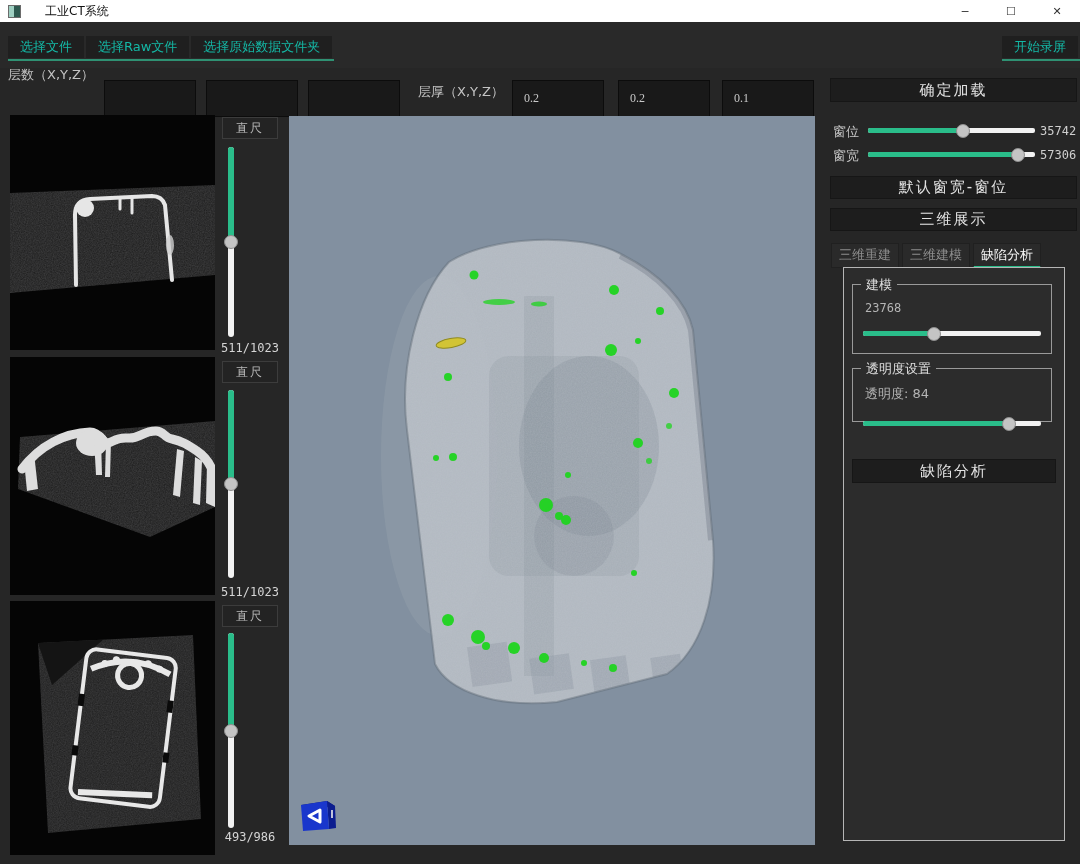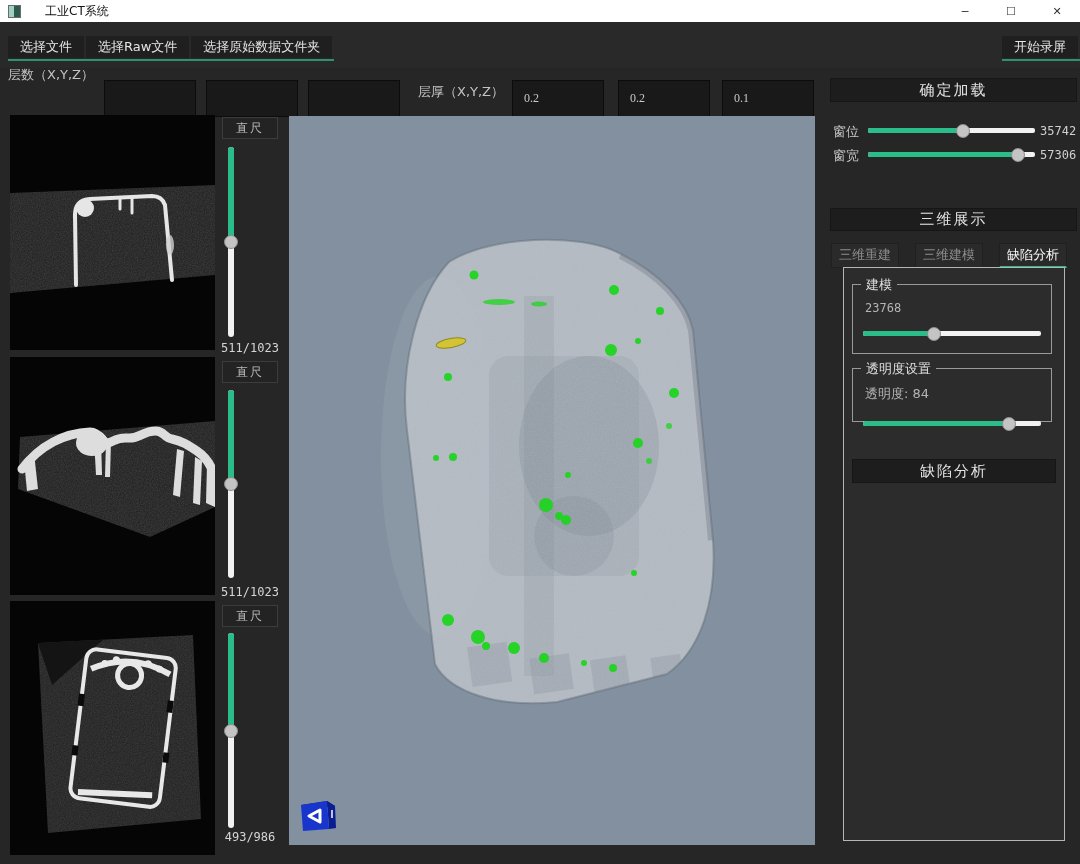--- a/index.html
+++ b/index.html
@@ -16,21 +16,21 @@
   
   .titlebar{position:absolute;left:0;top:0;width:1080px;height:22px;background:#ffffff;display:flex;align-items:center}
   .app-icon{width:13px;height:13px;margin-left:8px;background:linear-gradient(90deg,#9fd0c2 0 45%,#2e5a50 45%);border:1px solid #6b6b6b}
   .win-title{margin-left:24px;font-size:12px;color:#111}
   .win-controls{position:absolute;right:0;top:0;height:22px;display:flex}
   .win-btn{width:46px;height:22px;display:flex;align-items:center;justify-content:center;font-size:11px;color:#333;cursor:default}
 
   
   .toolbar{position:absolute;left:0;top:22px;width:1080px;height:46px;background:#292929}
   .tb-group{position:absolute;left:8px;top:14px;display:flex;border-bottom:2px solid #2f9173;padding-bottom:1px}
-  .tb-btn{height:22px;line-height:22px;padding:0 12px;background:#1f1f1f;color:#e5e5e5;font-size:13px;margin-right:2px;white-space:nowrap}
+  .tb-btn{height:22px;line-height:22px;padding:0 12px;background:#1f1f1f;color:#14b8a6;font-size:13px;margin-right:2px;white-space:nowrap}
   .tb-record{position:absolute;right:0;top:14px;border-bottom:2px solid #2f9173;padding-bottom:1px}
 
   
   .plabel{position:absolute;font-size:13px;color:#c4c4c4;white-space:nowrap}
   .pin{position:absolute;top:80px;width:92px;height:37px;background:#191919;border:1px solid #0c0c0c;color:#c9c9c9;font-family:Liberation Serif, serif;font-size:12px;padding:0 11px;outline:none}
   .big-btn{position:absolute;background:var(--btn);color:#e3e3e3;font-size:15px;display:flex;align-items:center;justify-content:center;letter-spacing:2px;border:1px solid #161616;cursor:default;white-space:nowrap}
 
   
   .slice{position:absolute;left:10px;width:205px;background:#050505;overflow:hidden}
   .ruler-btn{position:absolute;left:222px;width:56px;height:22px;background:#232323;border:1px solid #3c3c3c;color:#b9b9b9;font-size:12px;display:flex;align-items:center;justify-content:center;letter-spacing:2px}
@@ -42,21 +42,21 @@
   
   .viewport{position:absolute;left:289px;top:116px;width:526px;height:729px;background:var(--vpbg)}
   .cube-logo{position:absolute;left:7px;top:676px;width:40px;height:40px}
 
   
   .rlabel{position:absolute;font-size:13px;color:#c9c9c9}
   .rvalue{position:absolute;font-family:"DejaVu Sans Mono",monospace;font-size:12px;color:#cfcfcf}
   .hslider{position:absolute;height:5px;background:#f2f2f2;border-radius:2px}
   .hfill{position:absolute;left:0;top:0;height:100%;background:var(--accent);border-radius:2px}
   .hthumb{position:absolute;right:-7px;top:50%;transform:translateY(-50%);width:14px;height:14px;border-radius:50%;background:#c4c4c4;border:1px solid #8e8e8e}
-  .tabs{position:absolute;left:831px;top:243px;display:flex;gap:16px}
+  .tabs{position:absolute;left:831px;top:243px;display:flex;gap:3px}
   .tab{padding:2px 7px;font-size:13px;color:#8e8e8e;background:#2a2a2a;border:1px solid #202020;white-space:nowrap}
   .tab.active{color:#fafafa;border-bottom:2px solid var(--accent)}
   .content-box{position:absolute;left:843px;top:267px;width:222px;height:574px;border:1px solid #b5b5b5;background:#2c2c2c}
   .groupbox{position:absolute;border:1px solid #9a9a9a}
   .legend{position:absolute;top:-9px;left:8px;background:#2c2c2c;padding:0 5px;font-size:13px;color:#e0e0e0;white-space:nowrap}
   .gvalue{position:absolute;left:12px;font-family:"DejaVu Sans Mono",monospace;font-size:12px;color:#b5b5b5;white-space:nowrap}
 </style>
 </head>
 <body>
 
@@ -272,20 +272,21 @@
   <span class="rvalue" style="left:1040px;top:124px">35742</span>
 
   <span class="rlabel" style="left:833px;top:147px">窗宽</span>
   <div class="hslider" style="left:868px;top:152px;width:167px">
     <div class="hfill" style="width: 90%;">
         <div class="hthumb"></div>
       </div>
   </div>
   <span class="rvalue" style="left:1040px;top:148px">57306</span>
 
+  <div class="big-btn" style="left:830px;top:176px;width:247px;height:23px">默认窗宽-窗位</div>
   <div class="big-btn" style="left:830px;top:208px;width:247px;height:23px">三维展示</div>
 
   <div class="tabs">
     <div class="tab">三维重建</div>
     <div class="tab">三维建模</div>
     <div class="tab active">缺陷分析</div>
   </div>
 
   <div class="content-box">
     <div class="groupbox" style="left:8px;top:16px;width:200px;height:70px">

